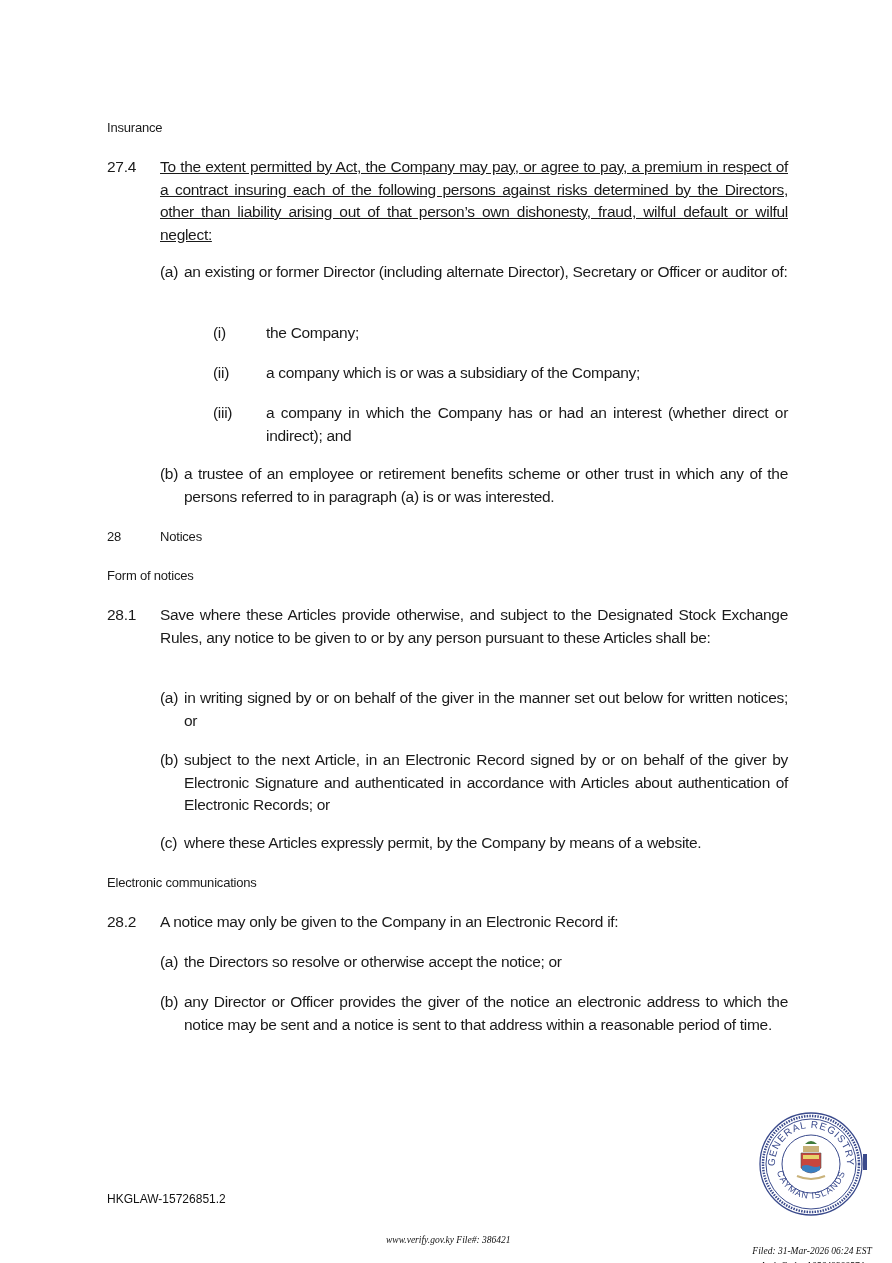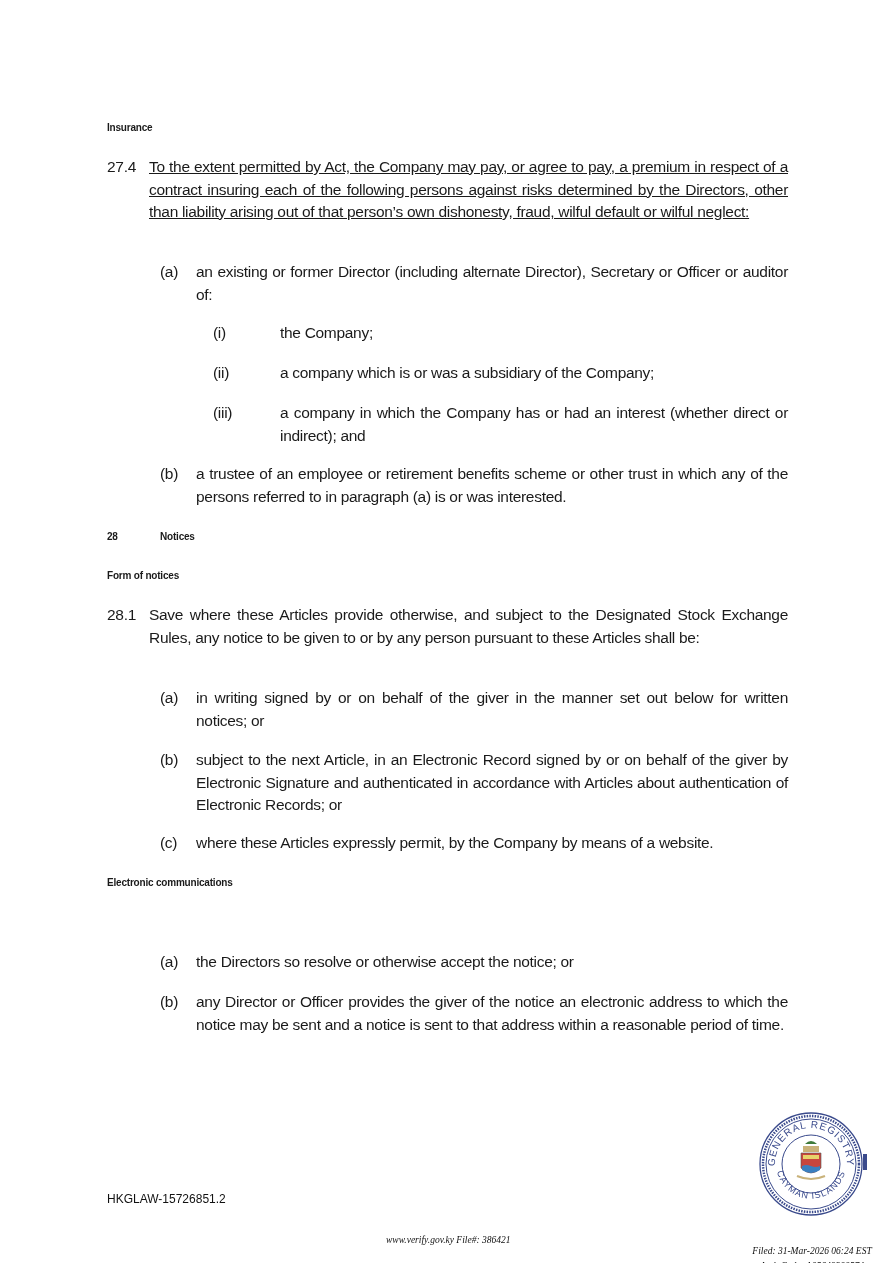--- a/index.html
+++ b/index.html
@@ -16,63 +16,63 @@
       color: #1a1a1a;
     }
     .page {
       position: absolute;
       left: 0; top: 0;
       width: 892px; height: 1263px;
     }
     .heading {
       position: absolute;
       left: 107px;
-      font-size: 10px;
-      font-weight: bold;
+      font-size: 13px;
+      font-weight: normal;
       letter-spacing: -0.2px;
       line-height: 22px;
     }
     .heading .hnum { display: inline-block; width: 53px; }
     .para {
       position: absolute;
       left: 107px;
       width: 681px;
       font-size: 15.5px;
       line-height: 22.5px;
       letter-spacing: -0.3px;
     }
     .para .num {
       position: absolute;
       left: 0;
       top: 0;
     }
     .para .txt {
-      margin-left: 42px;
+      margin-left: 53px;
       text-align: justify;
     }
     .sub {
       position: absolute;
       left: 160px;
       width: 628px;
       font-size: 15.5px;
       line-height: 22.5px;
       letter-spacing: -0.3px;
     }
     .sub .num { position: absolute; left: 0; top: 0; }
-    .sub .txt { margin-left: 36px; text-align: justify; }
+    .sub .txt { margin-left: 24px; text-align: justify; }
     .subsub {
       position: absolute;
       left: 213px;
       width: 575px;
       font-size: 15.5px;
       line-height: 22.5px;
       letter-spacing: -0.3px;
     }
     .subsub .num { position: absolute; left: 0; top: 0; }
-    .subsub .txt { margin-left: 67px; text-align: justify; }
+    .subsub .txt { margin-left: 53px; text-align: justify; }
     .footer-ref {
       position: absolute;
       left: 107px;
       top: 1192px;
       font-size: 12px;
       color: #111;
     }
     .verify {
       position: absolute;
       left: 386px;
@@ -162,20 +162,24 @@
     <div class="txt">subject to the next Article, in an Electronic Record signed by or on behalf of the giver by Electronic Signature and authenticated in accordance with Articles about authentication of Electronic Records; or</div>
   </div>
 
   <div class="sub" style="top:832px;">
     <span class="num">(c)</span>
     <div class="txt">where these Articles expressly permit, by the Company by means of a website.</div>
   </div>
 
   <div class="heading" style="top:872px;">Electronic communications</div>
 
+  <div class="para" style="top:911px;">
+    <span class="num">28.2</span>
+    <div class="txt">A notice may only be given to the Company in an Electronic Record if:</div>
+  </div>
 
   <div class="sub" style="top:951px;">
     <span class="num">(a)</span>
     <div class="txt">the Directors so resolve or otherwise accept the notice; or</div>
   </div>
 
   <div class="sub" style="top:991px;">
     <span class="num">(b)</span>
     <div class="txt">any Director or Officer provides the giver of the notice an electronic address to which the notice may be sent and a notice is sent to that address within a reasonable period of time.</div>
   </div>

